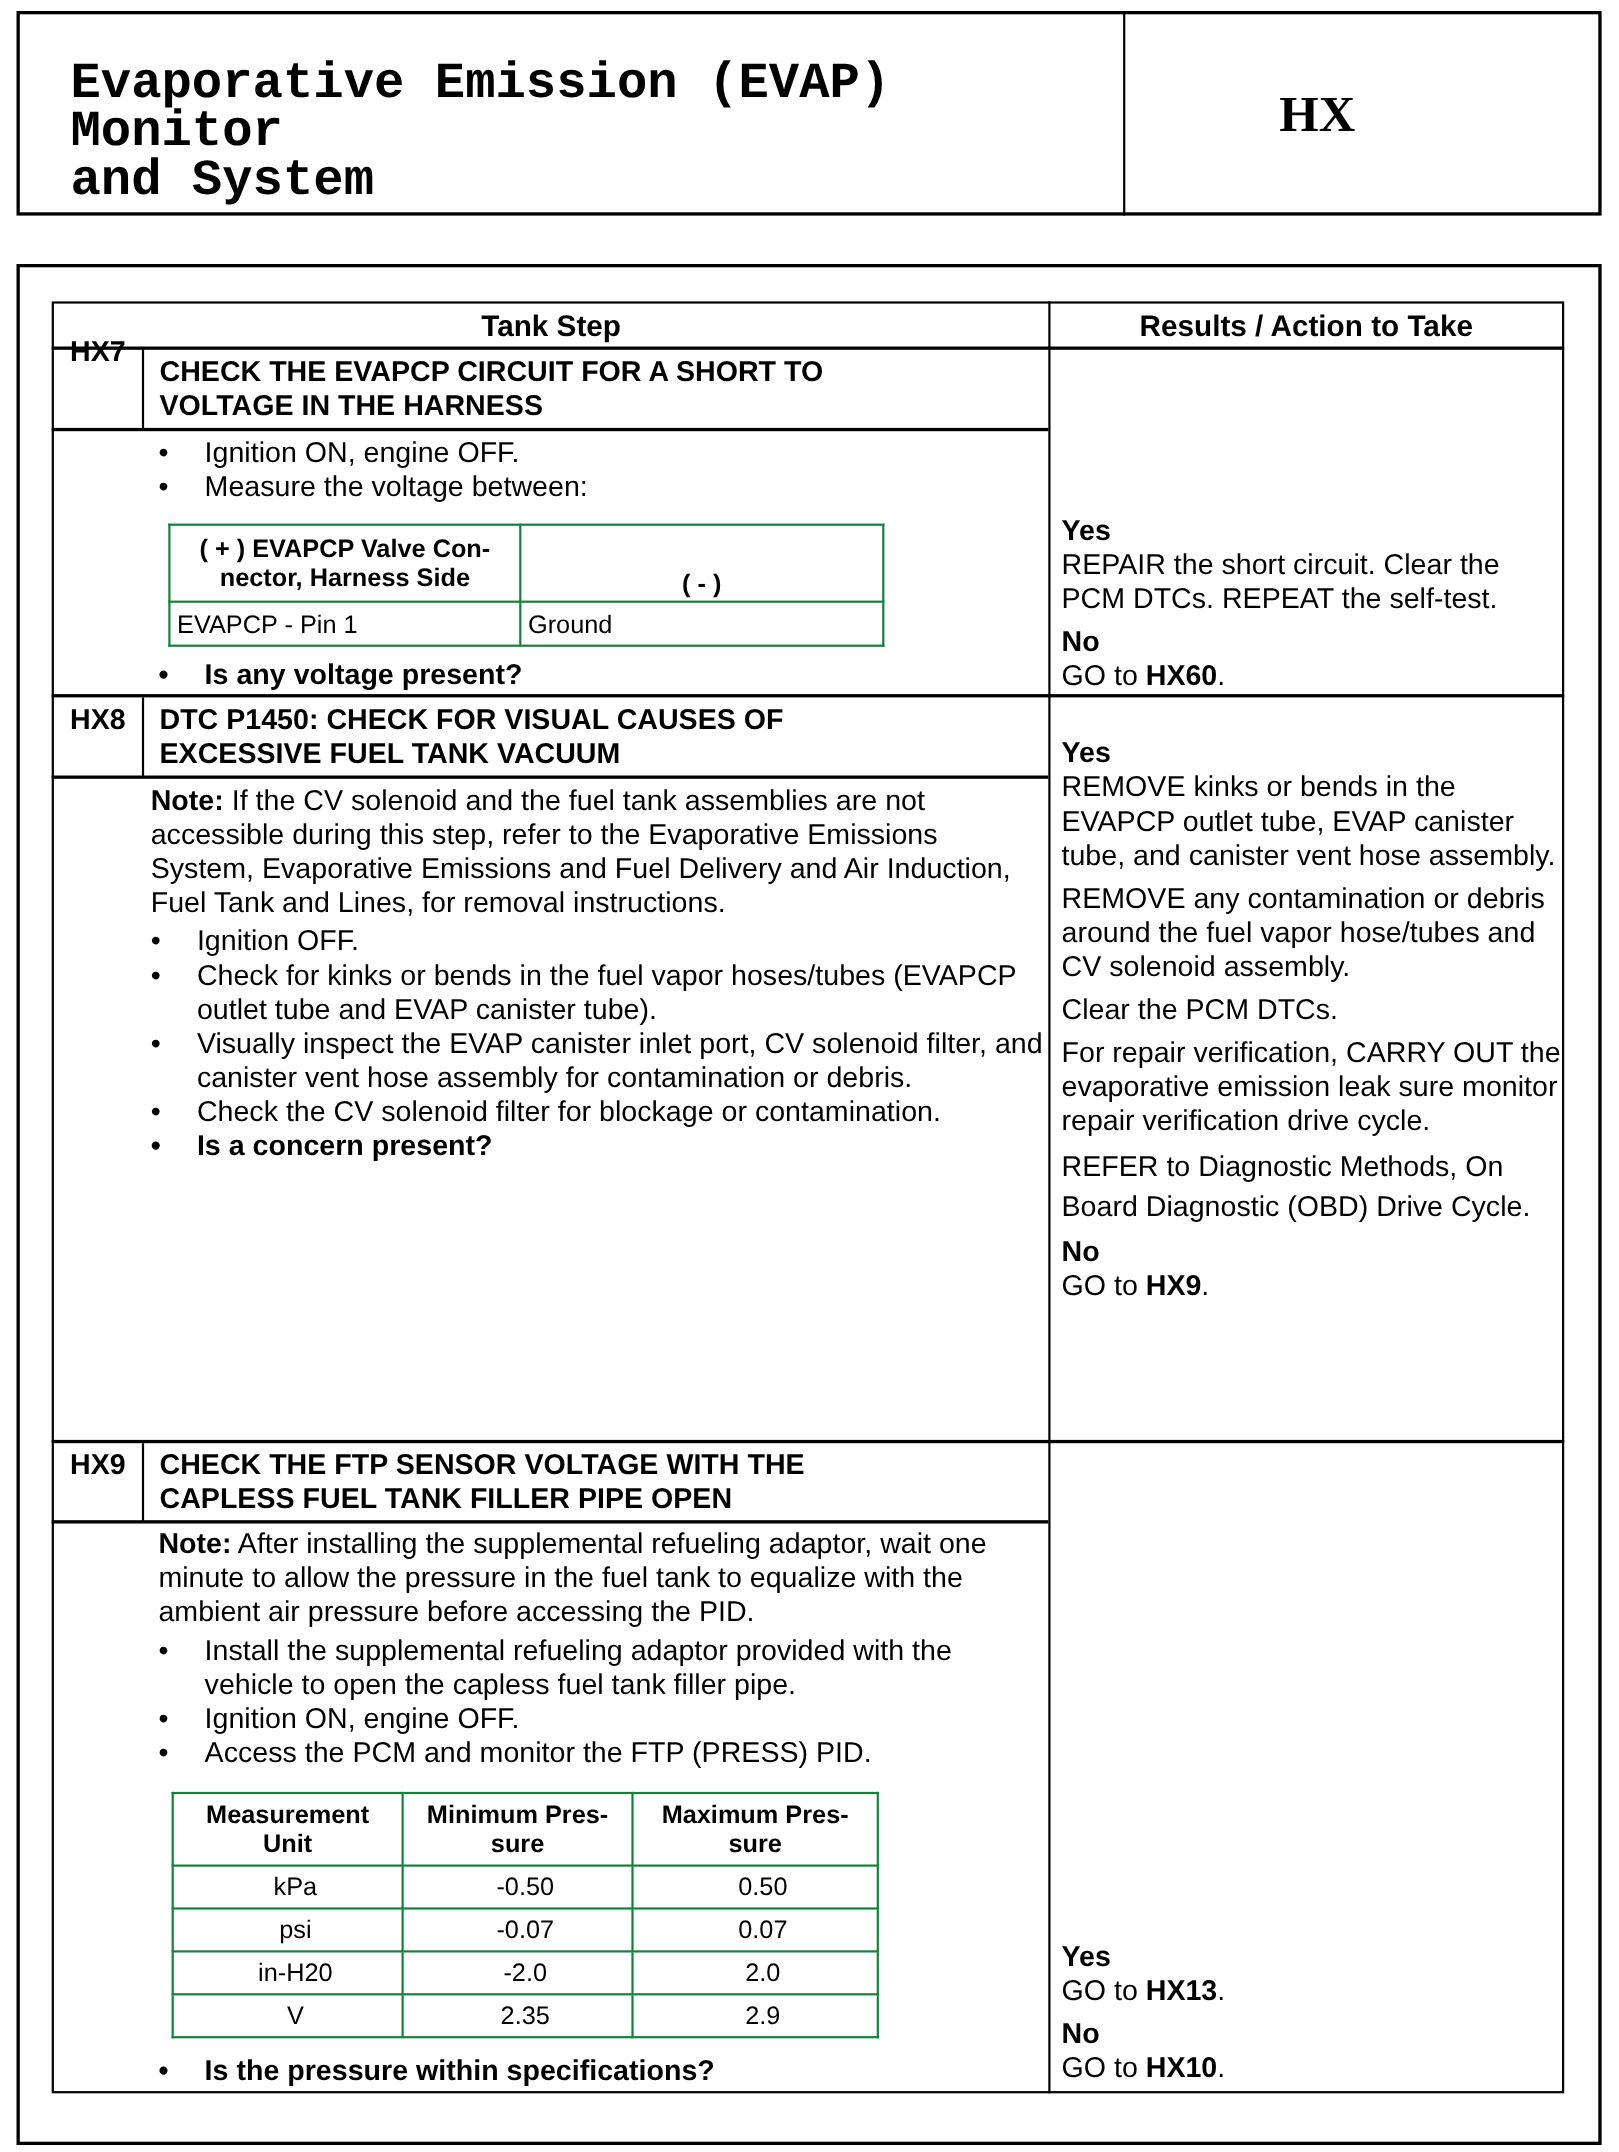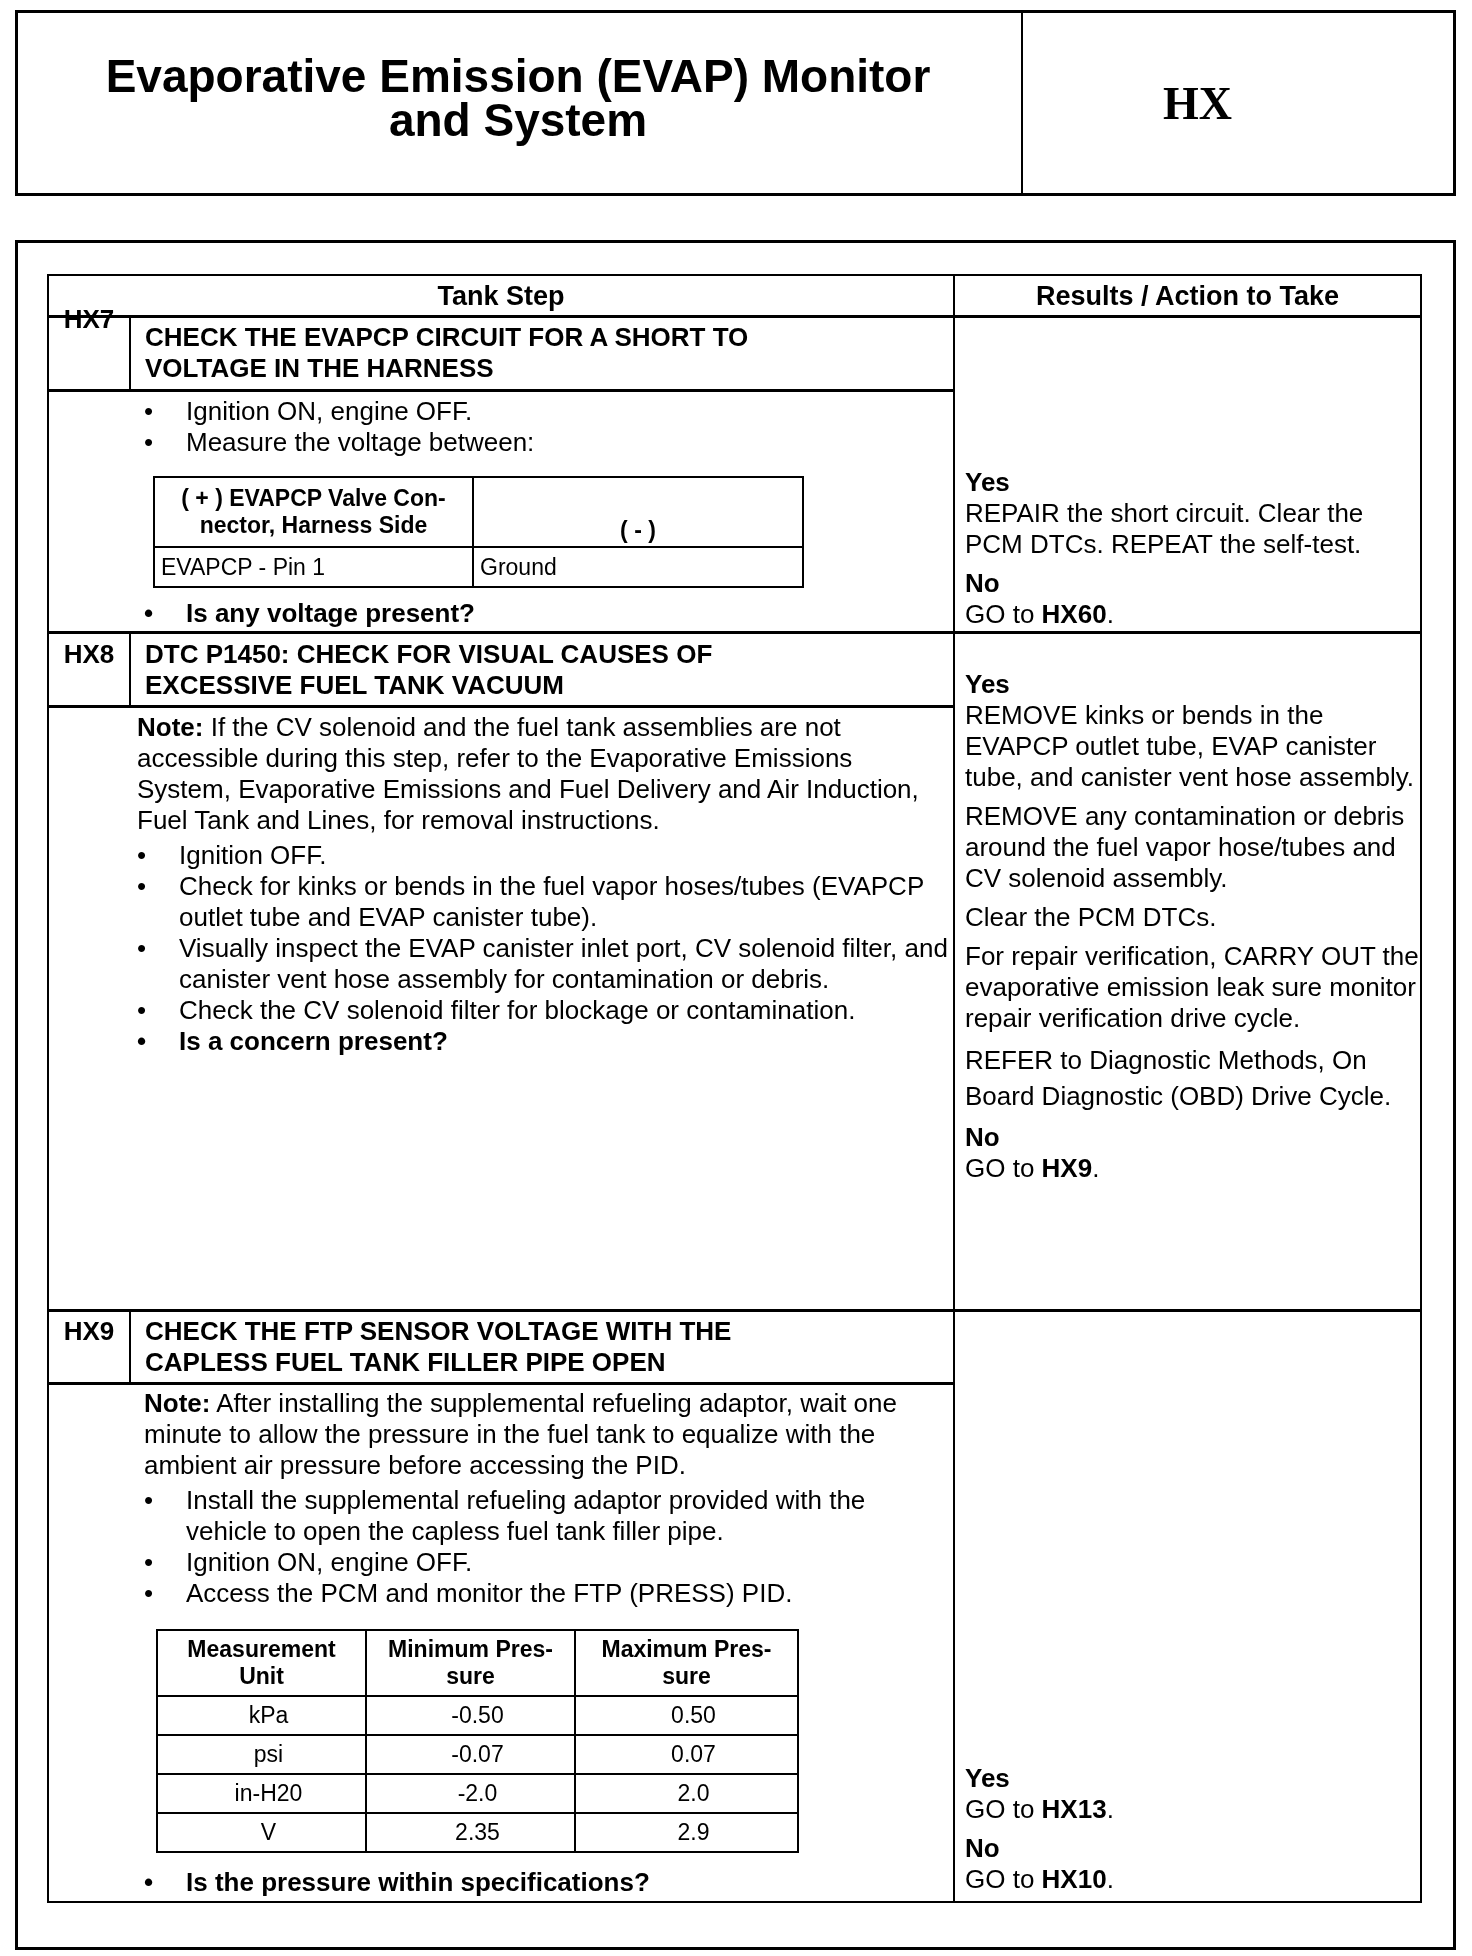--- a/index.html
+++ b/index.html
@@ -1,37 +1,37 @@
 <!DOCTYPE html>
 <html><head>
 <meta charset="utf-8">
 <style>
   html, body { margin:0; padding:0; background:#fff; }
   body { width:1472px; height:1956px; position:relative; overflow:hidden; color:#000; font-family:"Liberation Sans", sans-serif; }
   .abs { position:absolute; box-sizing:border-box; }
   .hdr { left:15px; top:10px; width:1441px; height:186px; border:3px solid #000; }
   .hdr-div { left:1021px; top:10px; width:2px; height:186px; background:#000; }
-  .hdr-title { left:48px; top:54px; width:940px; font-family:Liberation Sans, sans-serif; font-weight:bold; font-size:46px; line-height:44px;text-align:center; }
+  .hdr-title { left:64px; top:54px; width:940px; font-family:Liberation Mono, monospace; font-weight:bold; font-size:46px; line-height:44px; }
   .hdr-code { left:1023px; top:74px; width:349px; text-align:center; font-family:"Liberation Serif", serif; font-weight:bold; font-size:46px; line-height:60px; }
   .body-box { left:15px; top:240px; width:1441px; height:1710px; border:3px solid #000; border-top-width:3px; }
   .tbl { left:47px; top:274px; width:1375px; height:1629px; border:2px solid #000; }
   .hline { background:#000; height:2px; }
   .vline { background:#000; width:2px; }
   .th { font-weight:bold; font-size:27px; text-align:center; line-height:40px; }
   .sid { font-weight:bold; font-size:26px; left:49px; width:80px; text-align:center; }
   .stitle { font-weight:bold; font-size:26px; line-height:31px; left:145px; width:800px; }
   .txt { font-size:26px; line-height:31px; }
   .b { font-weight:bold; }
   ul.bl { list-style:none; margin:0; padding:0; }
   ul.bl li { position:relative; padding-left:42px; }
   ul.bl li::before { content:"\2022"; position:absolute; left:0; top:0; }
   .res { left:965px; width:455px; font-size:26px; line-height:31px; }
   .res p { margin:0 0 8px 0; }
   table.mini { border-collapse:collapse; font-size:23px; }
-  table.mini td { border:2px solid #000000; padding:2px 6px; }
+  table.mini td { border:2px solid #15803d; padding:2px 6px; }
   table.mini td.h { font-weight:bold; text-align:center; line-height:27px; }
   table.mini td.c { text-align:center;padding-left:20px; }
 </style>
 </head>
 <body>
 
 <div class="abs hdr"></div>
 <div class="abs hdr-div"></div>
 <div class="abs hdr-title">
   <div>Evaporative Emission (EVAP) Monitor</div>

